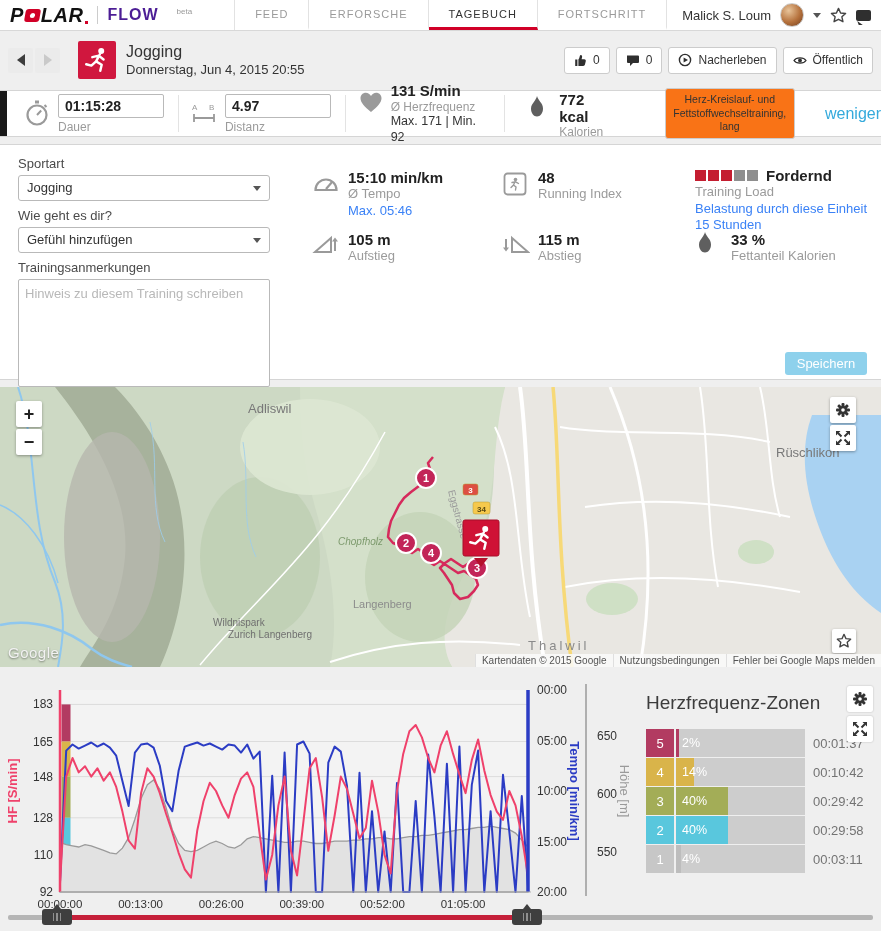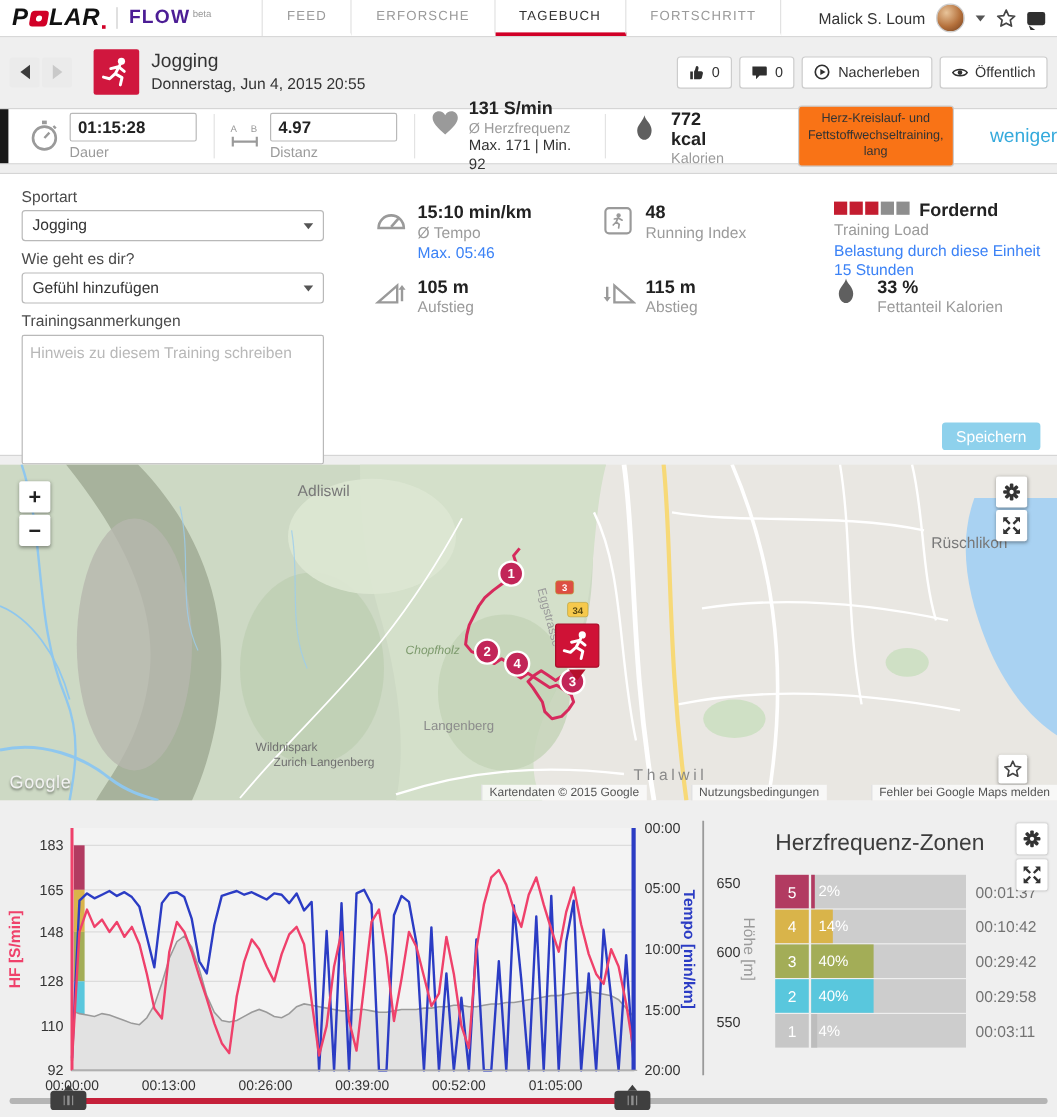--- a/index.html
+++ b/index.html
@@ -7,21 +7,21 @@
   #app{position:relative;width:881px;height:931px;background:#efefef;overflow:hidden;font-size:13px;color:#333;}
   
   #topnav{height:30px;background:#fff;border-bottom:1px solid #d8d8d8;display:flex;align-items:stretch;padding:0 10px;}
   .logo-wrap{display:flex;align-items:center;}
   .polar-logo{font-weight:900;font-style:italic;font-size:20px;letter-spacing:.5px;color:#111;display:flex;align-items:center;}
   .logo-o{display:inline-block;width:15px;height:13px;background:#d10027;border-radius:3px;margin:0 1px;position:relative;transform:skewX(-10deg);}
   .logo-o-hole{position:absolute;left:5px;top:4px;width:5px;height:5px;background:#fff;border-radius:50%;}
   .logo-dot{display:inline-block;width:3px;height:3px;background:#d10027;margin-left:2px;align-self:flex-end;margin-bottom:3px;}
   .flow-wrap{border-left:1px solid #ccc;margin-left:9px;padding-left:9px;display:flex;align-items:center;}
   .flow-txt{font-weight:bold;font-size:16px;color:#4c1d95;letter-spacing:1px;text-align:center;}
-  .beta-txt{font-size:8px;color:#999;margin-left:2px;position:relative;top:-4px;}
+  .beta-txt{font-size:8px;color:#999;margin-left:18px;position:relative;top:-4px;}
   #navitems{display:flex;align-items:stretch;margin-left:42px;border-left:1px solid #e2e2e2;}
   .nav-item{display:flex;align-items:center;padding:0 20px;font-size:11px;letter-spacing:1px;color:#9a9a9a;border-right:1px solid #e2e2e2;border-bottom:3px solid transparent;box-sizing:border-box;cursor:pointer;}
   .nav-item.active{color:#333;border-bottom:3px solid #d10027;}
   #nav-right{margin-left:auto;display:flex;align-items:center;gap:9px;}
   .user-name{font-size:13px;color:#333;}
   .avatar{width:22px;height:22px;border-radius:50%;background:radial-gradient(circle at 35% 30%,#e8c49a,#b5713c 55%,#6f3c1c);border:1px solid #ccc;}
   .caret-down{width:0;height:0;border-left:4px solid transparent;border-right:4px solid transparent;border-top:5px solid #555;}
   .msg-icon{position:relative;width:15px;height:11px;background:#2f2f2f;border-radius:2px;}
   .msg-icon:after{content:"";position:absolute;left:2px;bottom:-4px;border-left:4px solid #2f2f2f;border-top:4px solid transparent;transform:skewX(20deg);}
   
@@ -62,21 +62,21 @@
   .m-extra{font-size:13px;color:#3b82f6;line-height:1.25;}
   .tl-sq{display:inline-block;width:11px;height:11px;margin-right:2px;}
   #save-btn{position:absolute;right:14px;top:207px;width:82px;height:23px;background:#8ed1ec;border:none;border-radius:3px;color:#fff;font-size:13px;cursor:pointer;font-family:inherit;}
   
   #map{margin-top:7px;height:280px;position:relative;}
   #map-svg{display:block;}
   .map-btn{position:absolute;background:#fff;border-radius:2px;box-shadow:0 1px 3px rgba(0,0,0,.35);display:flex;align-items:center;justify-content:center;cursor:pointer;}
   .zoombtn{width:26px;height:26px;font-size:18px;font-weight:bold;color:#222;}
   #google-logo{position:absolute;left:8px;bottom:6px;font-size:15px;color:#f2f2f2;text-shadow:0 1px 2px rgba(0,0,0,.45);letter-spacing:.5px;}
   #map-attrib{position:absolute;right:0;bottom:0;display:flex;font-size:10px;color:#555;}
-  #map-attrib span{background:rgba(250,250,250,.85);padding:1px 6px;white-space:nowrap;border-left:1px solid rgba(220,220,220,.9);margin-left:37px;}
+  #map-attrib span{background:rgba(250,250,250,.85);padding:1px 6px;white-space:nowrap;border-left:1px solid rgba(220,220,220,.9);}
   
   #chartsec{position:relative;height:224px;margin-top:11px;}
   #chart-svg{position:absolute;left:0;top:0;}
   #zones{position:absolute;left:646px;top:14px;width:229px;}
   #zones-title{font-size:19px;color:#3c3c3c;}
   .panel-btn{position:absolute;width:26px;height:26px;background:#fff;border-radius:2px;display:flex;align-items:center;justify-content:center;cursor:pointer;box-shadow:0 0 2px rgba(0,0,0,.25);}
   #zone-rows{margin-top:15px;}
   .zrow{display:flex;align-items:stretch;height:28px;margin-bottom:1px;}
   .zsq{width:28px;flex:0 0 28px;display:flex;align-items:center;justify-content:center;color:#fff;font-size:13px;}
   .ztrack{flex:1;margin-left:2px;background:#cdcdcd;position:relative;}
@@ -276,21 +276,21 @@
         <circle cx="13.5" cy="8.5" r="1.8" fill="#9a9a9a"></circle>
         <path d="M13,10.5 L11.5,14 L9,16.5 M11.5,14 L14,16 L13.5,19 M10,11.5 L13.5,10.8 L16.5,12.5" stroke="#9a9a9a" stroke-width="1.4" fill="none" stroke-linecap="round"></path>
       </svg>
       <div>
         <div class="m-val">48</div>
         <div class="m-lbl">Running Index</div>
       </div>
     </div>
 
     <div class="metric" style="left:695px;top:22px;display:block">
-      <div style="display:flex;align-items:flex-start">
+      <div style="display:flex;align-items:flex-end">
         <span id="tl-squares"><span class="tl-sq" style="background: rgb(196, 29, 48);"></span><span class="tl-sq" style="background: rgb(196, 29, 48);"></span><span class="tl-sq" style="background: rgb(196, 29, 48);"></span><span class="tl-sq" style="background: rgb(142, 142, 142);"></span><span class="tl-sq" style="background: rgb(142, 142, 142);"></span></span>
         <span class="m-val" style="margin-left:6px">Fordernd</span>
       </div>
       <div class="m-lbl">Training Load</div>
       <div class="m-extra" style="width:180px">Belastung durch diese Einheit 15 Stunden</div>
     </div>
 
     <div class="metric" style="left:312px;top:86px">
       <svg class="m-icon" width="28" height="24">
         <polygon points="3,21 19,21 19,7" stroke="#9a9a9a" stroke-width="2" fill="none"></polygon>

